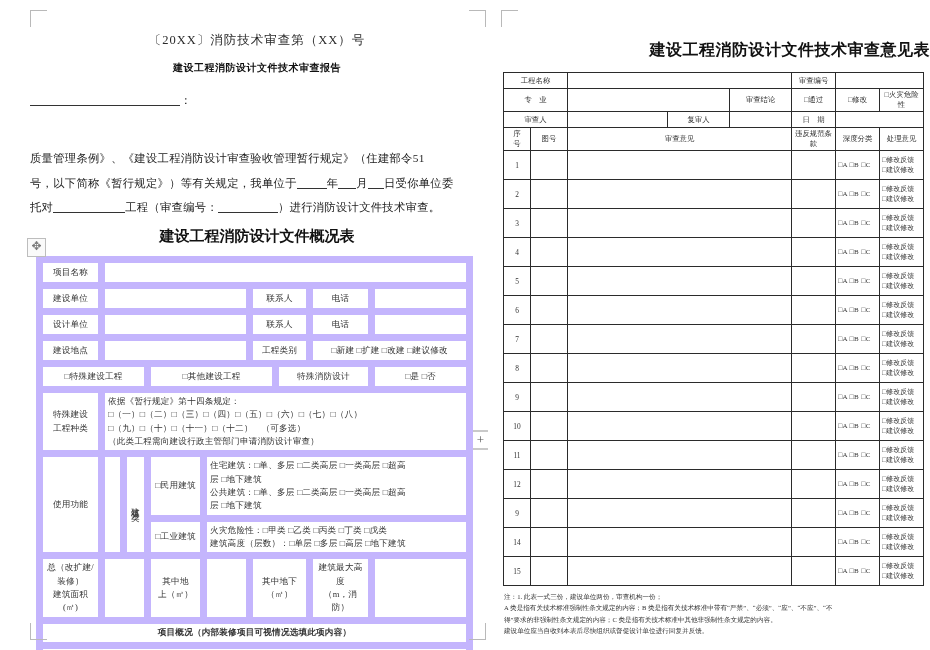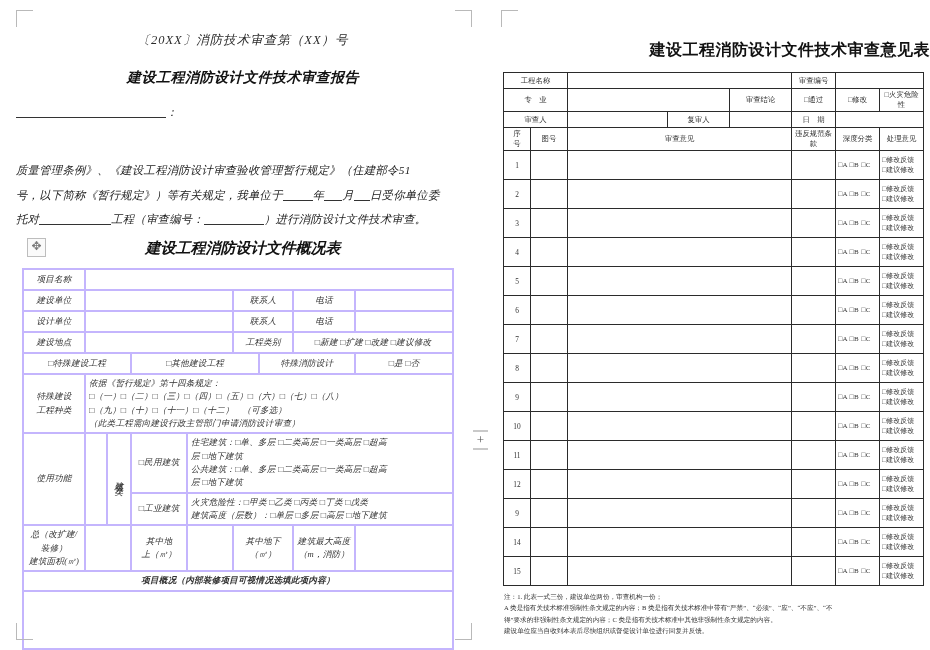--- a/index.html
+++ b/index.html
@@ -7,36 +7,36 @@
     width:930px;height:650px;
     background:#ffffff;
     font-family:"Liberation Serif","DejaVu Serif",serif;
     color:#1a1a1a;
     overflow:hidden;
     position:relative;
   }
   .page{position:absolute;background:#fff;box-sizing:border-box;}
 
   
-  #left-page{left:8px;top:4px;width:470px;height:642px;font-style:italic;}
+  #left-page{left:22px;top:4px;width:470px;height:642px;}
   #right-page{left:497px;top:4px;width:433px;height:642px;}
 
   .crop{position:absolute;border-color:#b9b9b9;border-style:solid;width:16px;height:16px;}
   .crop.tl{border-width:1px 0 0 1px;}
   .crop.tr{border-width:1px 1px 0 0;}
   .crop.bl{border-width:0 0 1px 1px;}
   .crop.br{border-width:0 1px 1px 0;}
 
   .doc-header{
     text-align:center;font-size:12.5px;letter-spacing:1px;
     color:#2a2a2a;margin-top:28px;
   }
   .doc-title{
-    text-align:center;font-weight:bold;font-size:14px;
-    letter-spacing:.5px;margin-top:20px;color:#111;
+    text-align:center;font-weight:bold;font-size:10px;
+    letter-spacing:.5px;margin-top:12px;color:#111;
     font-family:"Liberation Sans","DejaVu Sans",sans-serif;
   }
   .addressee{margin:18px 0 0 8px;font-size:11.5px;}
   .addressee .blank{
     display:inline-block;width:150px;border-bottom:1px solid #333;
     vertical-align:-2px;height:11px;
   }
   .body-para{
     margin:14px 8px 0 8px;font-size:11.3px;line-height:2.15;
     text-align:justify;letter-spacing:.3px;color:#222;
@@ -48,21 +48,21 @@
   .sub-title{
     text-align:center;font-weight:bold;font-size:15px;margin-top:8px;
     font-family:"Liberation Sans","DejaVu Sans",sans-serif;color:#111;
   }
 
   table.grid{
     border-collapse:collapse;width:430px;margin:10px 0 0 14px;
     font-size:8.6px;color:#333;table-layout:fixed;
   }
   table.grid td{
-    border:2px solid #c4b5fd;
+    border:7px solid #c4b5fd;
     padding:2px 3px;height:15px;vertical-align:middle;
     letter-spacing:.2px;
   }
   td.lbl{text-align:center;}
   td.c{text-align:center;}
   td.l{text-align:left;}
   .cellpad{line-height:1.55;}
   .vert{
     writing-mode:vertical-rl;text-orientation:upright;
     letter-spacing:2px;display:inline-block;line-height:1;

